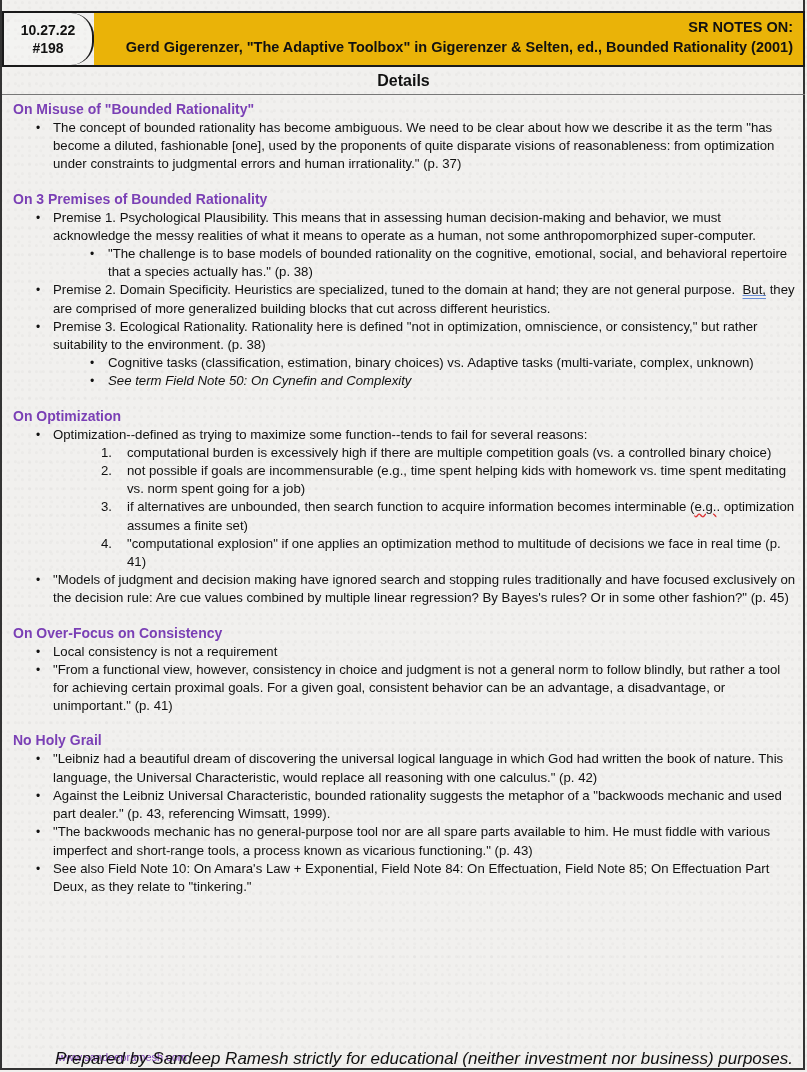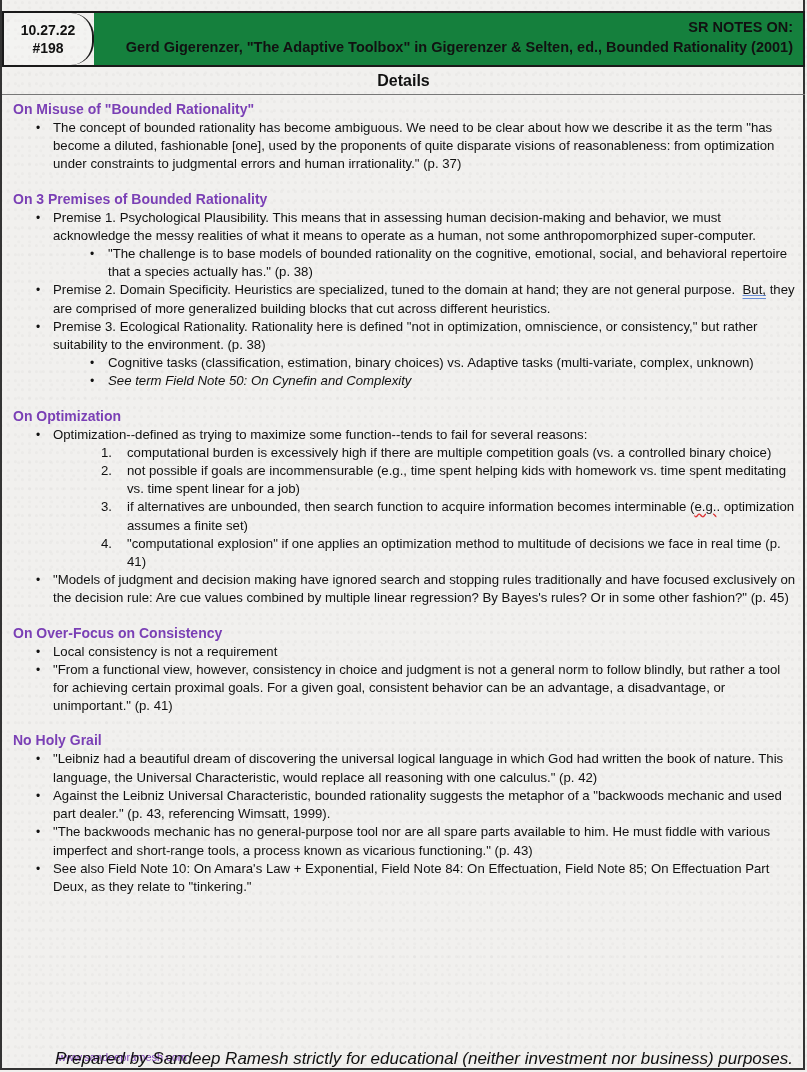--- a/index.html
+++ b/index.html
@@ -22,21 +22,21 @@
     position: absolute; left: 2px; top: 11px; width: 803px; height: 56px;
     border: 2px solid #1a1a1a; box-sizing: border-box; display: flex;
   }
   .hdr-left {
     width: 88px; border-right: 2px solid #1a1a1a; display: flex; flex-direction: column;
     align-items: center; justify-content: center; font-weight: bold; font-size: 14px; line-height: 18px;
     background: rgba(255,255,255,0.2);
     border-radius: 23px;
   }
   .hdr-right {
-    flex: 1; background: #15803d; text-align: right; padding: 4px 10px 0 0; font-weight: bold;
+    flex: 1; background: #eab308; text-align: right; padding: 4px 10px 0 0; font-weight: bold;
     font-size: 14.5px; line-height: 20px;
   }
   .details-bar {
     position: absolute; left: 2px; top: 67px; width: 803px; height: 28px;
     border-bottom: 1px solid #777; box-sizing: border-box; text-align: center;
     font-weight: bold; font-size: 16px; line-height: 27px;
   }
   .content { position: absolute; left: 13px; top: 100px; width: 784px; font-size: 13.2px; line-height: 18.2px; }
   h2 { margin: 0; color: #7a3fb5; font-size: 14px; font-weight: bold; line-height: 19px; }
   .section { margin-bottom: 16px; }
@@ -90,21 +90,21 @@
       <li class="b2">Cognitive tasks (classification, estimation, binary choices) vs. Adaptive tasks (multi-variate, complex, unknown)</li>
       <li class="b2 italic">See term Field Note 50: On Cynefin and Complexity</li>
     </ul>
   </div>
 
   <div class="section">
     <h2>On Optimization</h2>
     <ul>
       <li class="b1">Optimization--defined as trying to maximize some function--tends to fail for several reasons:</li>
       <li class="n1"><span class="num">1.</span><span>computational burden is excessively high if there are multiple competition goals (vs. a controlled binary choice)</span></li>
-      <li class="n1"><span class="num">2.</span><span>not possible if goals are incommensurable (e.g., time spent helping kids with homework vs. time spent meditating vs. time spent linear for a job)</span></li>
+      <li class="n1"><span class="num">2.</span><span>not possible if goals are incommensurable (e.g., time spent helping kids with homework vs. time spent meditating vs. norm spent going for a job)</span></li>
       <li class="n1"><span class="num">3.</span><span>if alternatives are unbounded, then search function to acquire information becomes interminable (</span><span class="squig-red">e.g.</span><span>. optimization assumes a finite set)</span></li>
       <li class="n1"><span class="num">4.</span><span>"computational explosion" if one applies an optimization method to multitude of decisions we face in real time (p. 41)</span></li>
       <li class="b1">"Models of judgment and decision making have ignored search and stopping rules traditionally and have focused exclusively on the decision rule: Are cue values combined by multiple linear regression? By Bayes's rules? Or in some other fashion?" (p. 45)</li>
     </ul>
   </div>
 
   <div class="section">
     <h2>On Over-Focus on Consistency</h2>
     <ul>
       <li class="b1">Local consistency is not a requirement</li>

